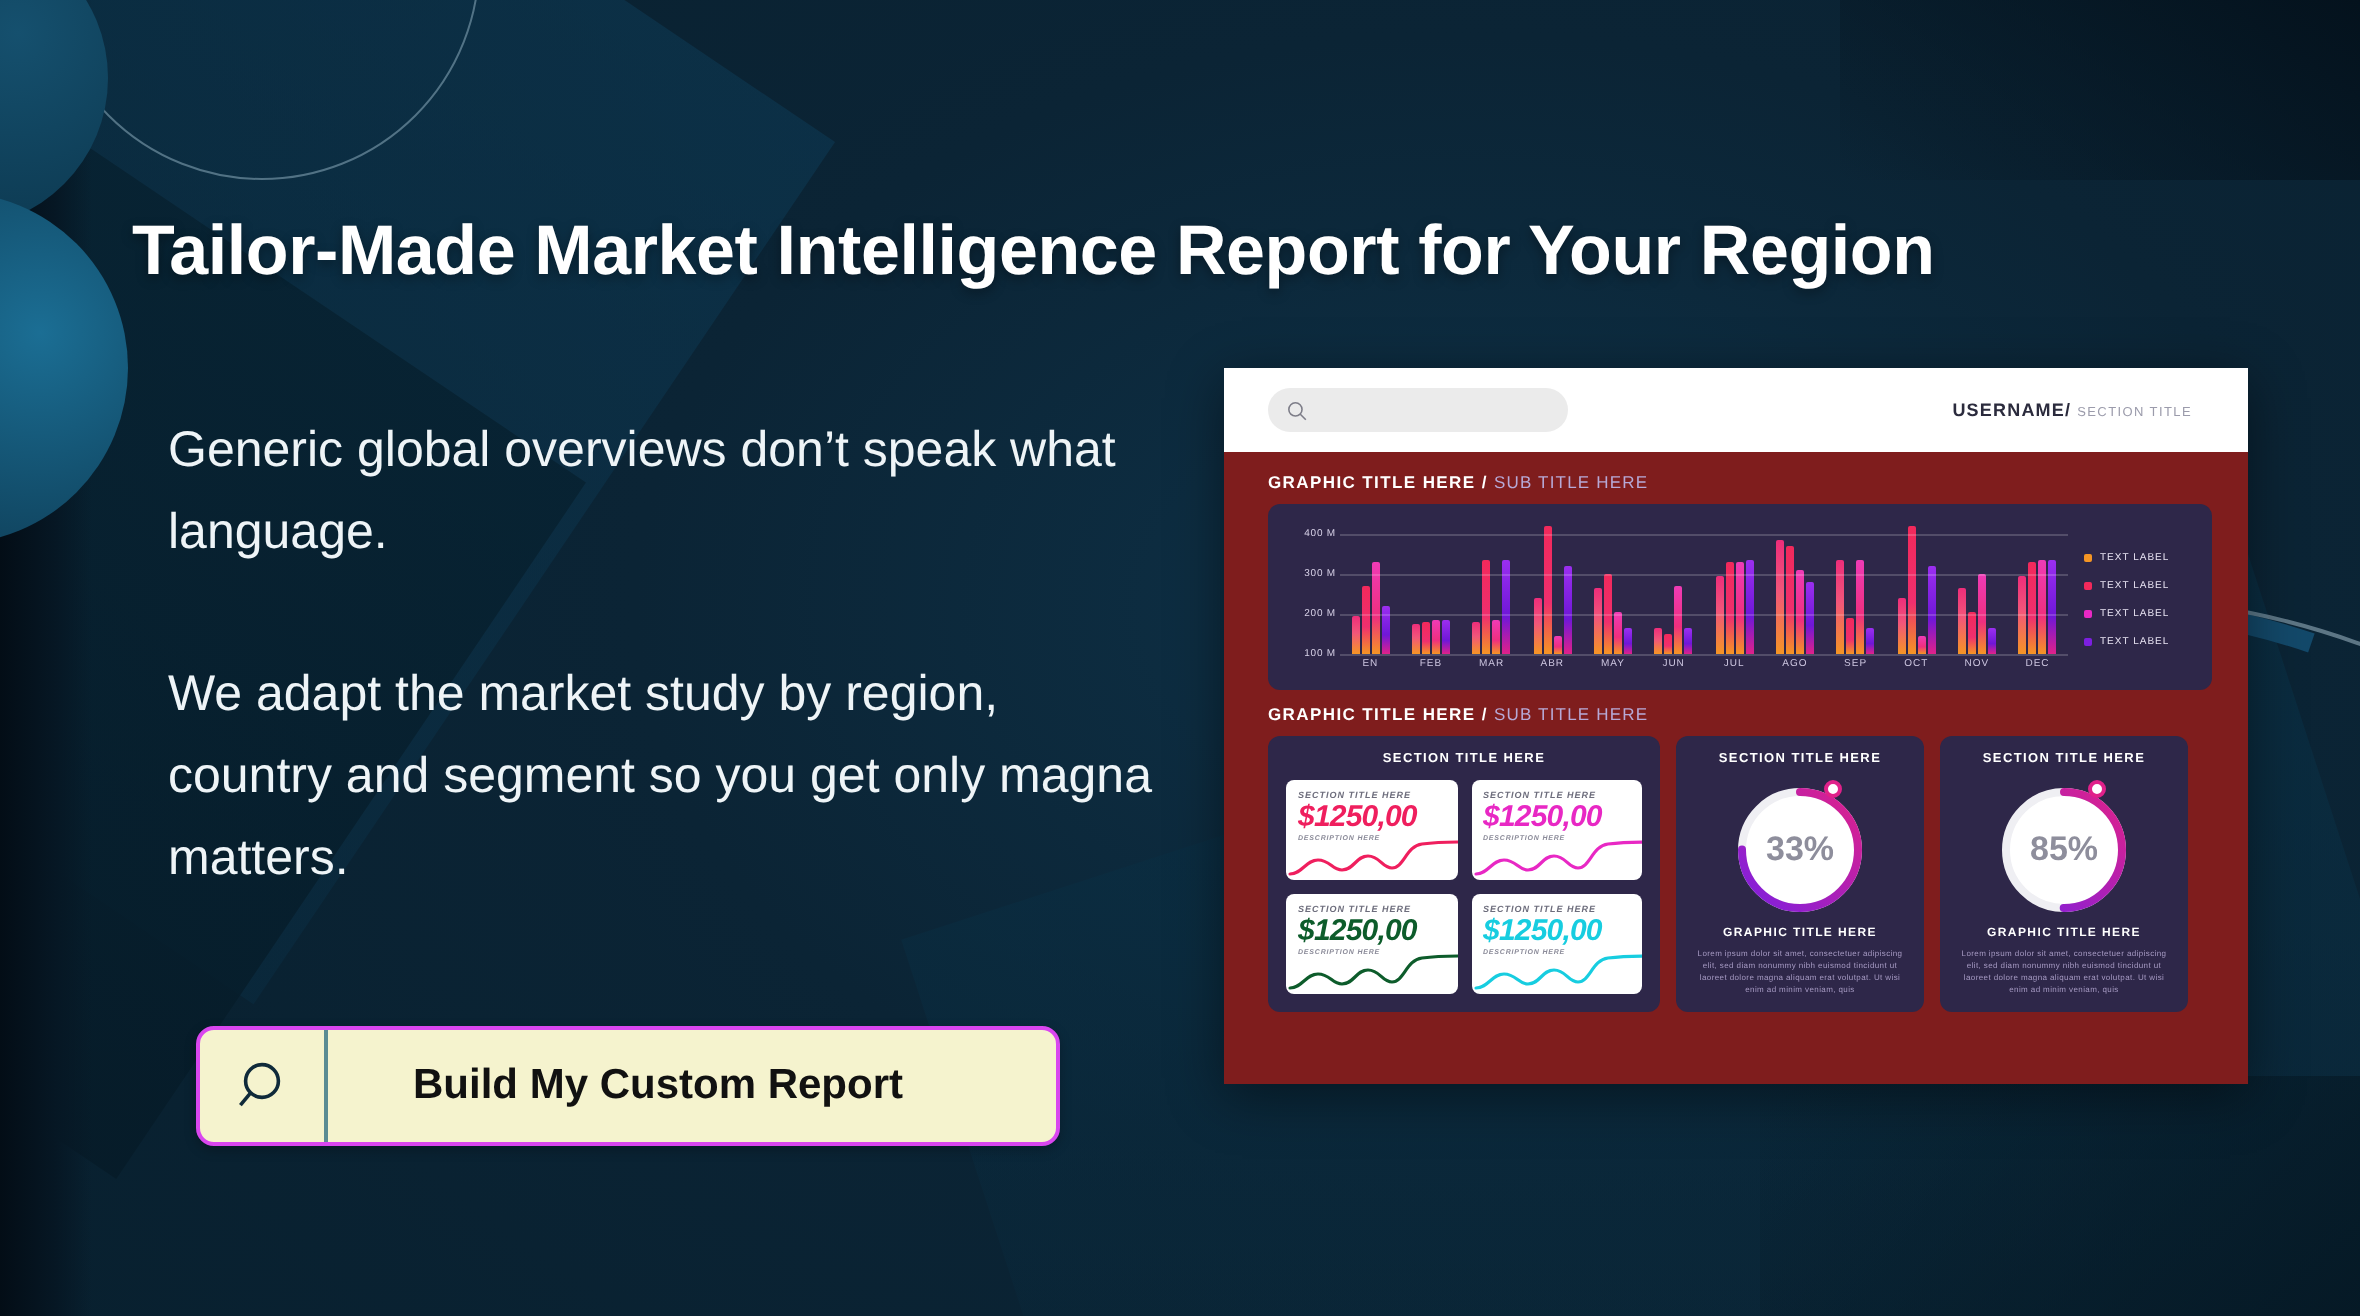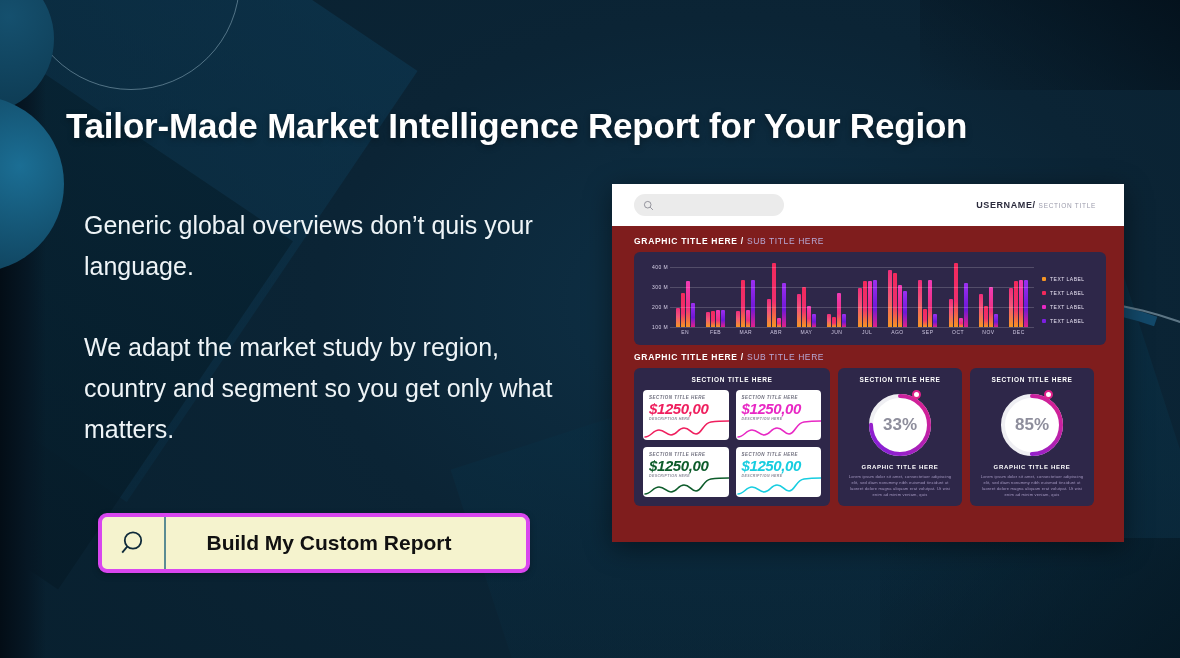--- a/index.html
+++ b/index.html
@@ -84,21 +84,21 @@
   }
   .para {
     position:absolute; left:84px; width:500px;
     font-size:25px; line-height:41px; color:#eef4f7; font-weight:400;
   }
   .para1 { top:205px; }
   .para2 { top:327px; }
 
   .cta {
     position:absolute; left:98px; top:513px; width:432px; height:60px;
-    background:#f5f3ce; border:4px solid #d946ef; border-radius:9px;
+    background:#f5f3ce; border:2px solid #d946ef; border-radius:9px;
     display:flex; align-items:center;
     box-shadow:0 2px 6px rgba(0,0,0,.25);
   }
   .cta-icon {
     width:64px; height:100%; display:flex; align-items:center; justify-content:center;
     border-right:2px solid #5b8c93;
   }
   .cta-label {
     flex:1; text-align:center; font-size:21px; font-weight:bold; color:#111;
     padding-right:34px;
@@ -198,22 +198,22 @@
   <div class="bg-blob-l2"></div>
   <div class="bg-wedge-br"></div>
   <div class="bg-arc-br"></div>
   <div class="bg-arc-br2"></div>
   <div class="bg-dark-tr"></div>
   <div class="bg-dark-br"></div>
 </div>
 
 <div class="content">
   <div class="headline">Tailor-Made Market Intelligence Report for Your Region</div>
-  <div class="para para1">Generic global overviews don’t quis your language.</div>
-  <div class="para para2">We adapt the market study by region, country and segment so you get only what matters.</div>
+  <div class="para para1">Generic global overviews don’t speak what language.</div>
+  <div class="para para2">We adapt the market study by region, country and segment so you get only magna matters.</div>
 
   <div class="cta">
     <div class="cta-icon">
       <svg width="30" height="30" viewBox="0 0 30 30">
         <circle cx="15" cy="12.5" r="8.2" fill="none" stroke="#0f2a3a" stroke-width="1.8"></circle>
         <line x1="9.2" y1="18.6" x2="4.2" y2="24.6" stroke="#0f2a3a" stroke-width="1.8"></line>
       </svg>
     </div>
     <div class="cta-label">Build My Custom Report</div>
   </div>

